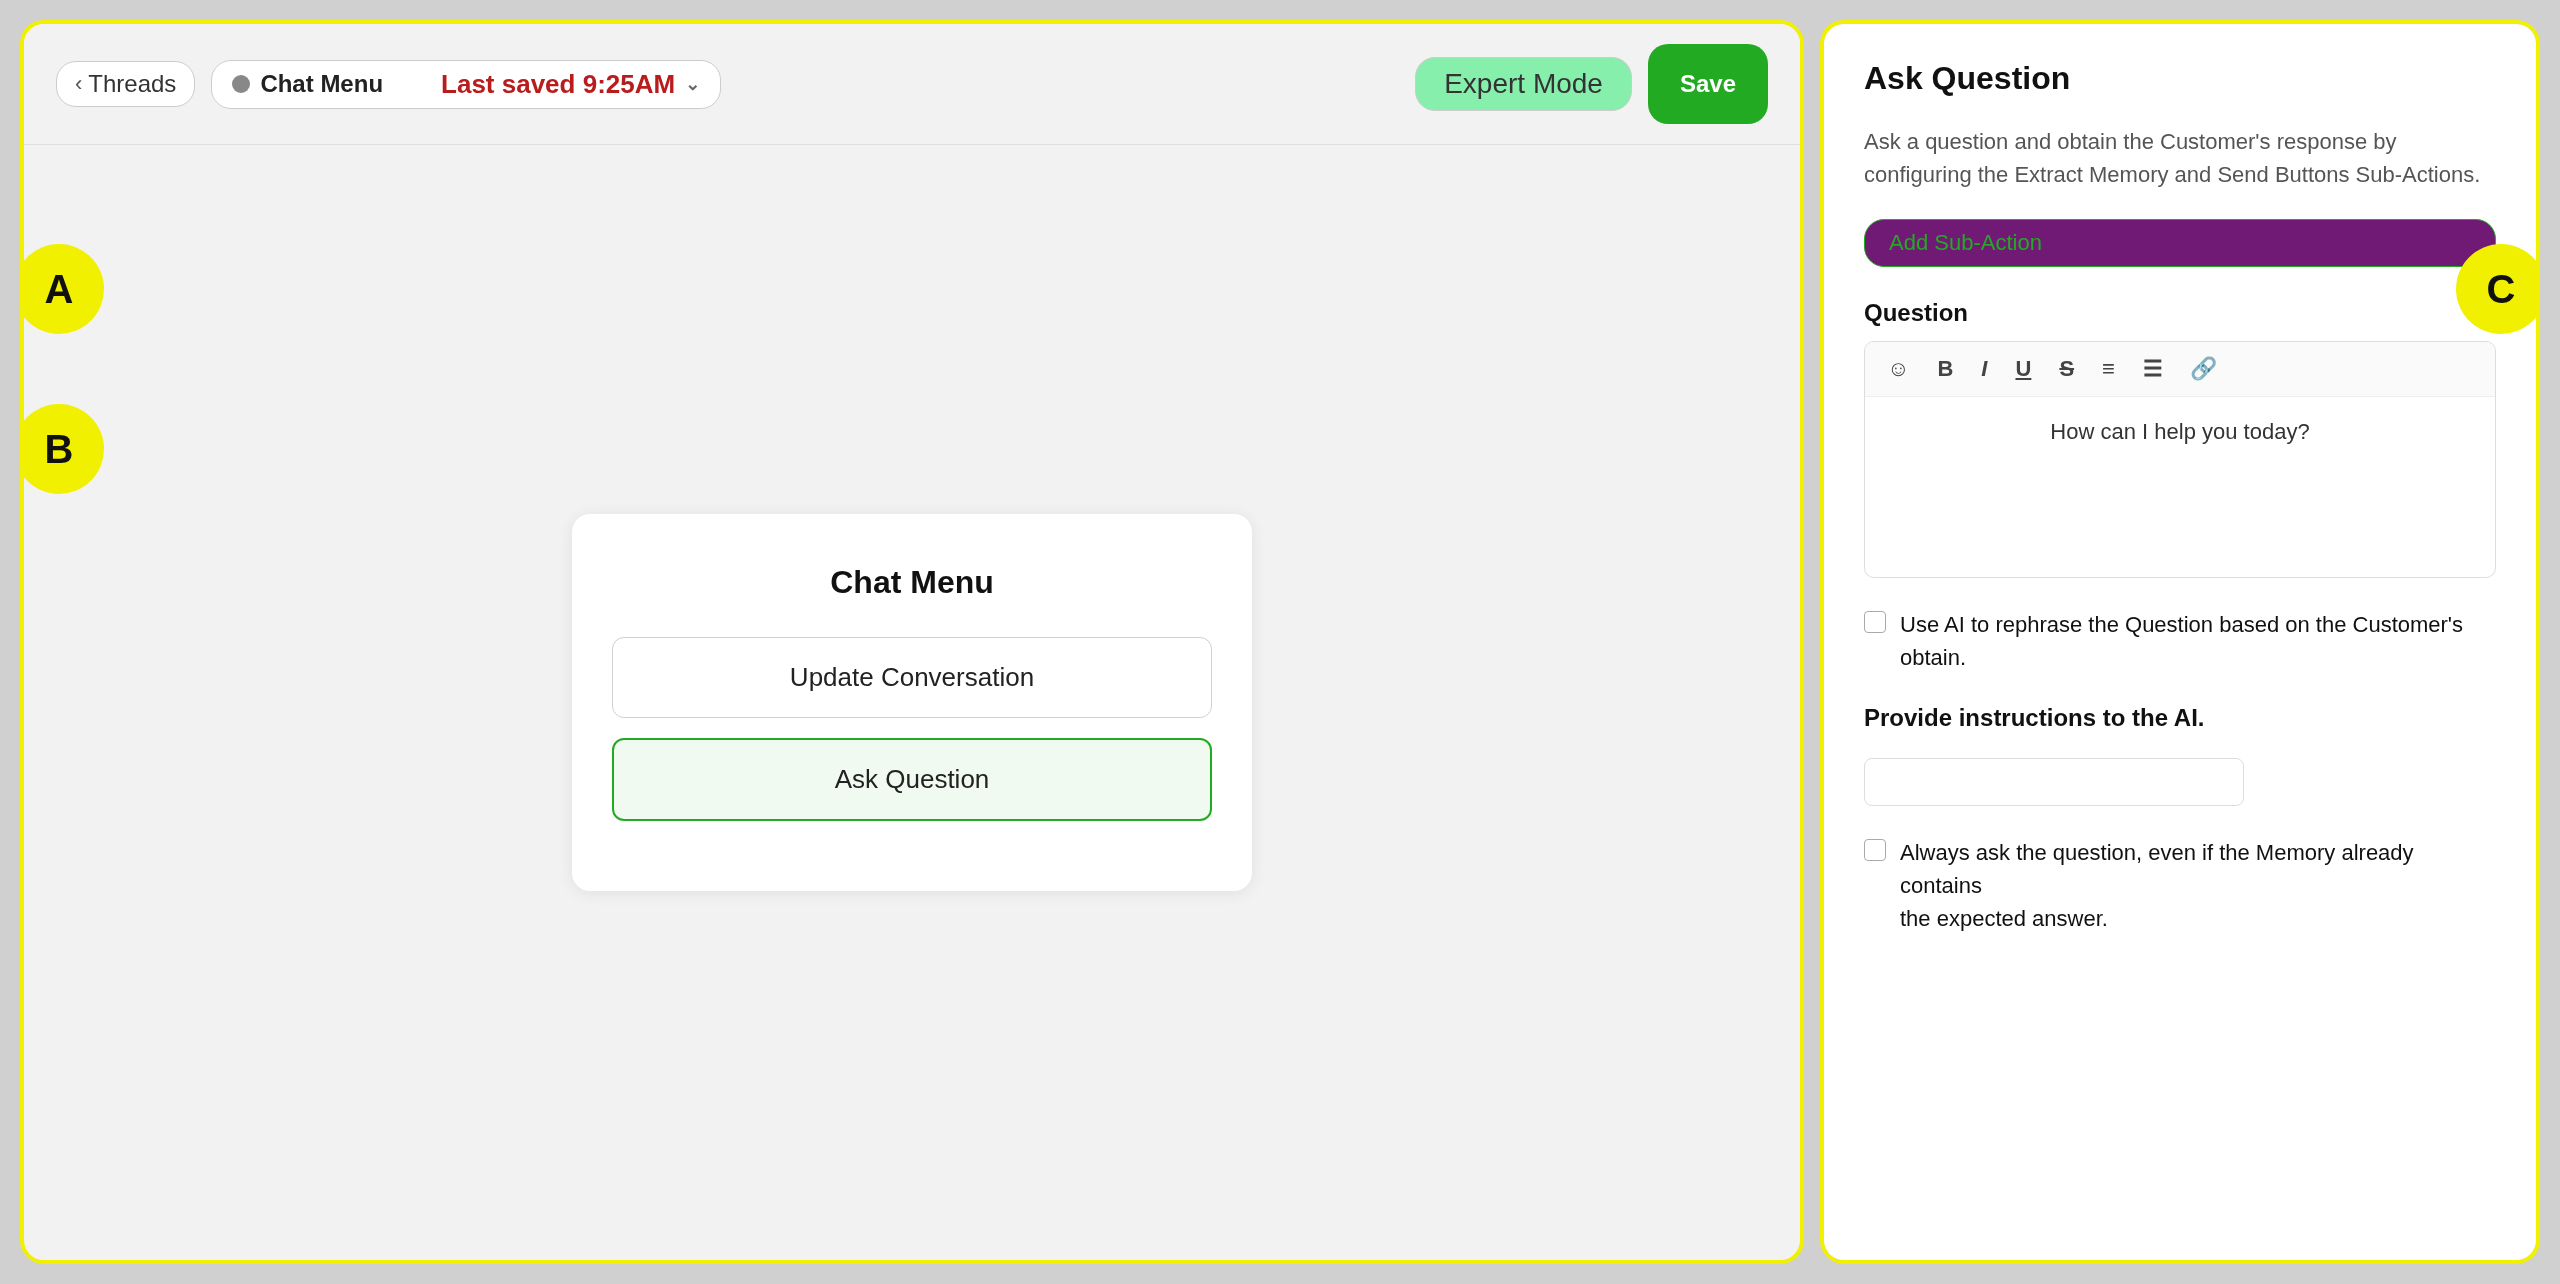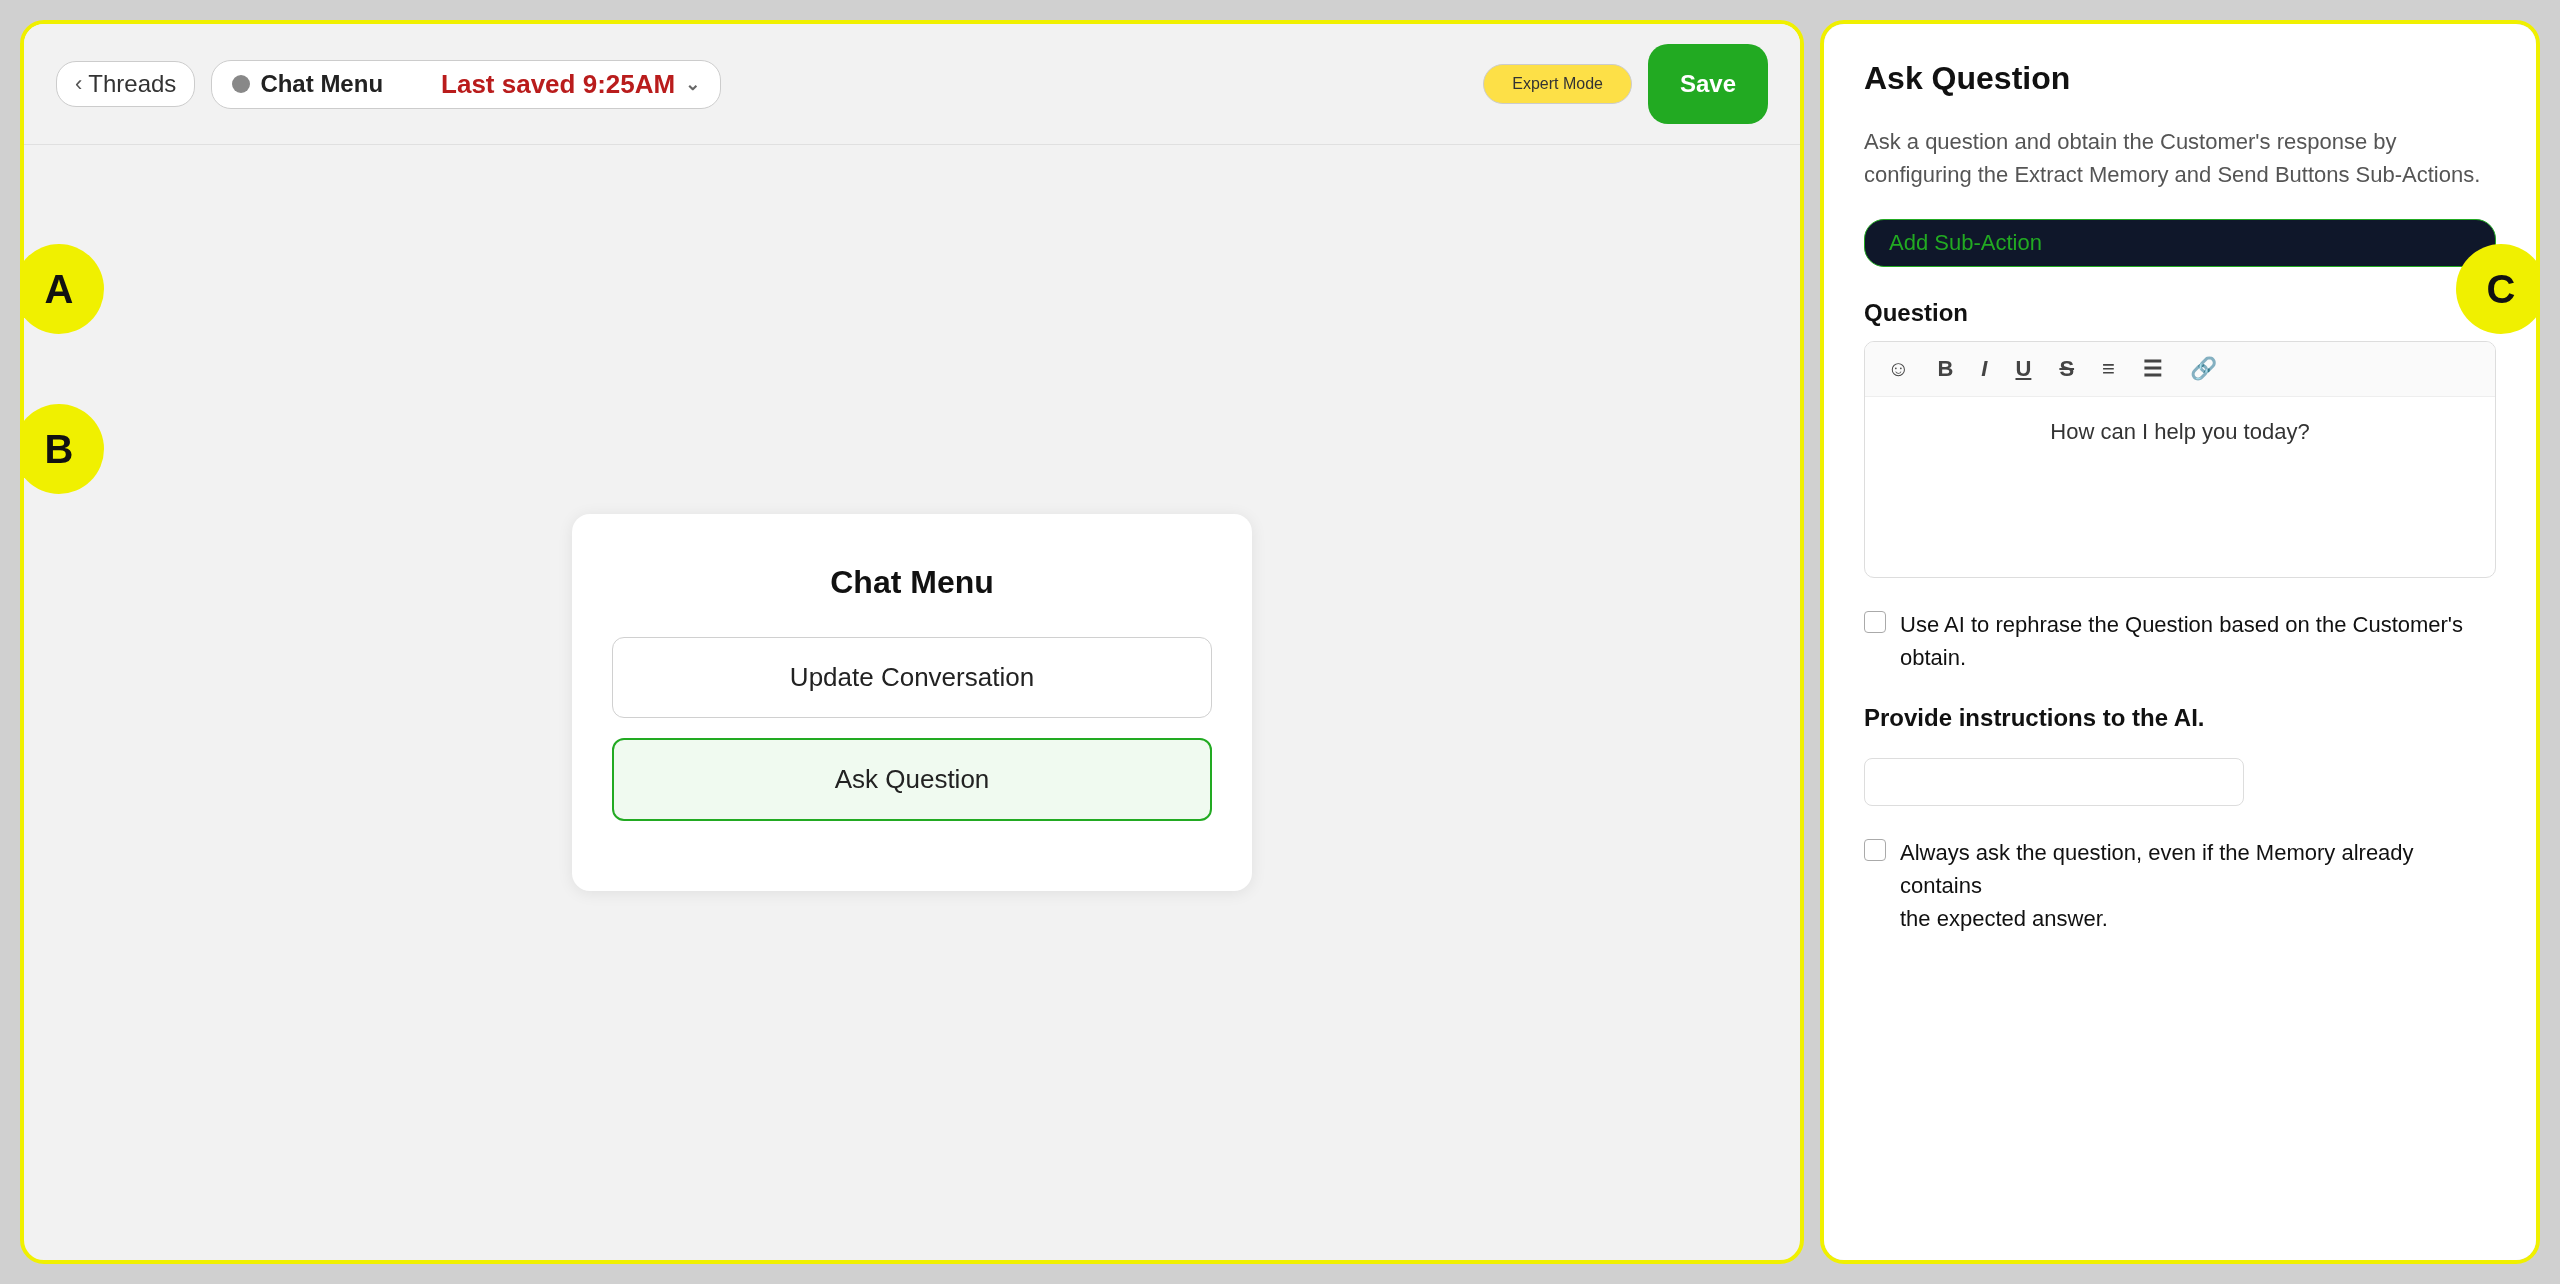--- a/index.html
+++ b/index.html
@@ -95,22 +95,22 @@
       color: #b91c1c;
       margin-left: 48px;
     }
 
     .spacer { flex: 1; }
 
     .expert-mode-btn {
       padding: 10px 28px;
       border: 1.5px solid #ccc;
       border-radius: 20px;
-      background: #fde047;
-      font-size: 16px;
+      background: #86efac;
+      font-size: 28px;
       color: #333;
       cursor: pointer;
     }
 
     .save-btn {
       padding: 26px 32px;
       border: none;
       border-radius: 20px;
       background: #22aa22;
       color: white;
@@ -214,21 +214,21 @@
       margin-top: 12px;
     }
 
     .add-sub-action-btn {
       display: inline-flex;
       align-items: center;
       gap: 8px;
       padding: 10px 24px;
       border: 1.5px solid #22aa22;
       border-radius: 20px;
-      background: #0f172a;
+      background: #701a75;
       color: #22aa22;
       font-size: 22px;
       cursor: pointer;
       margin-bottom: 32px;
     }
 
     .section-label {
       font-size: 24px;
       font-weight: 700;
       color: #111;

